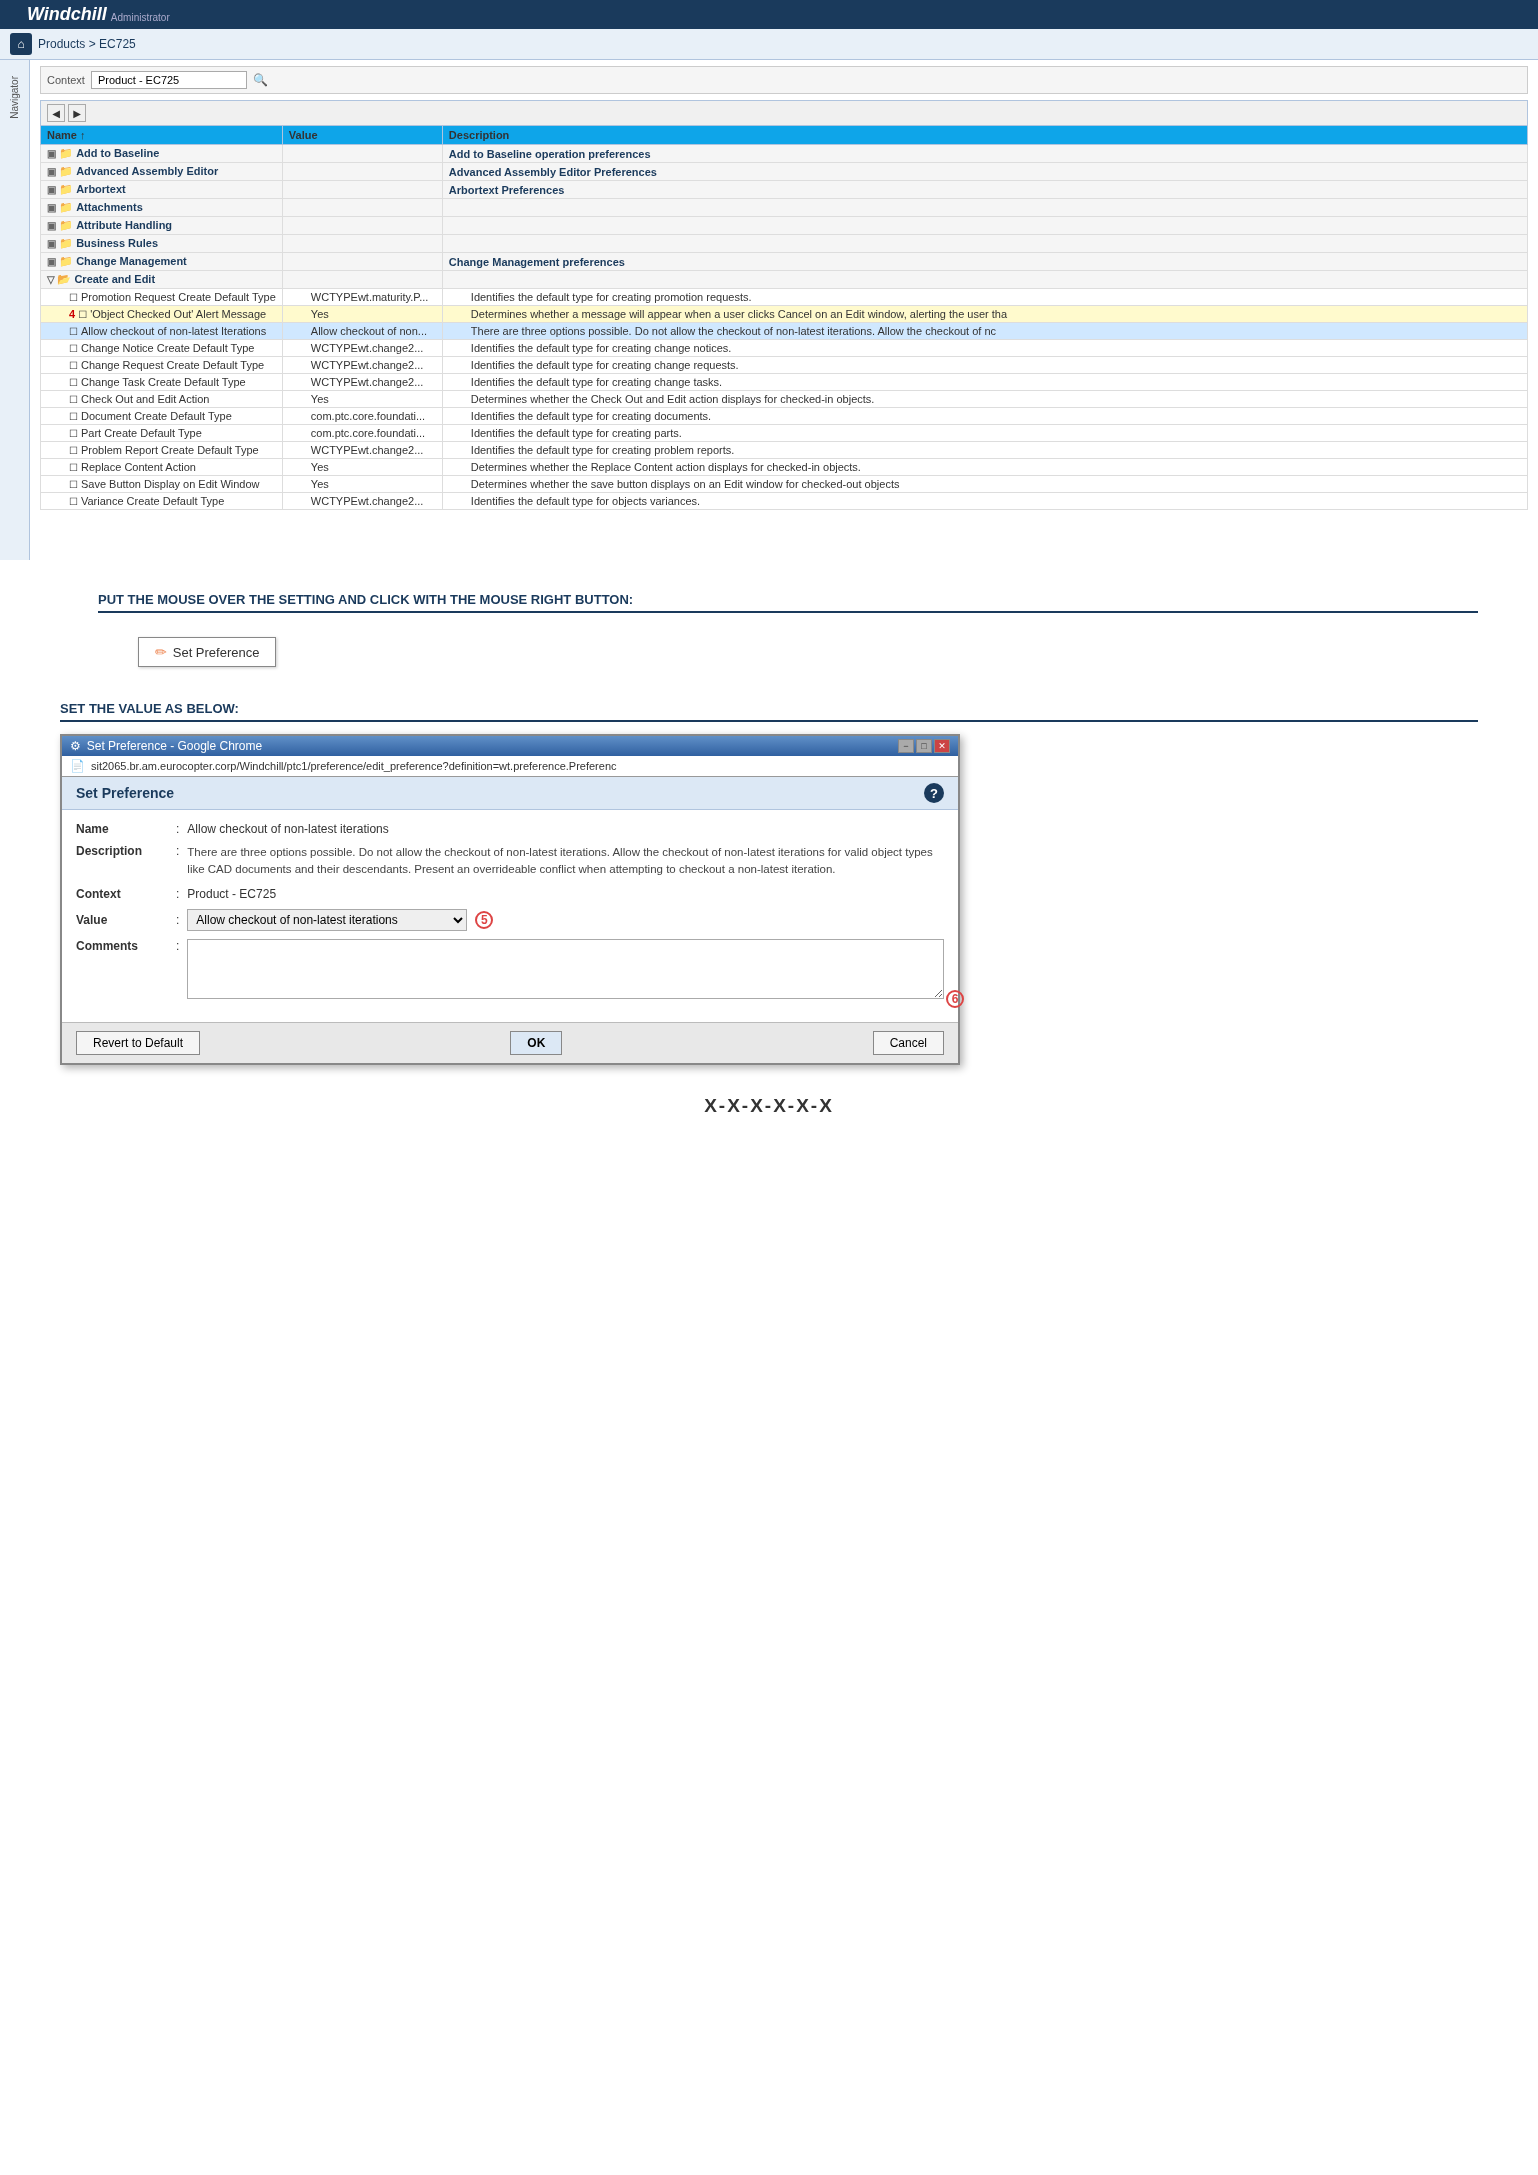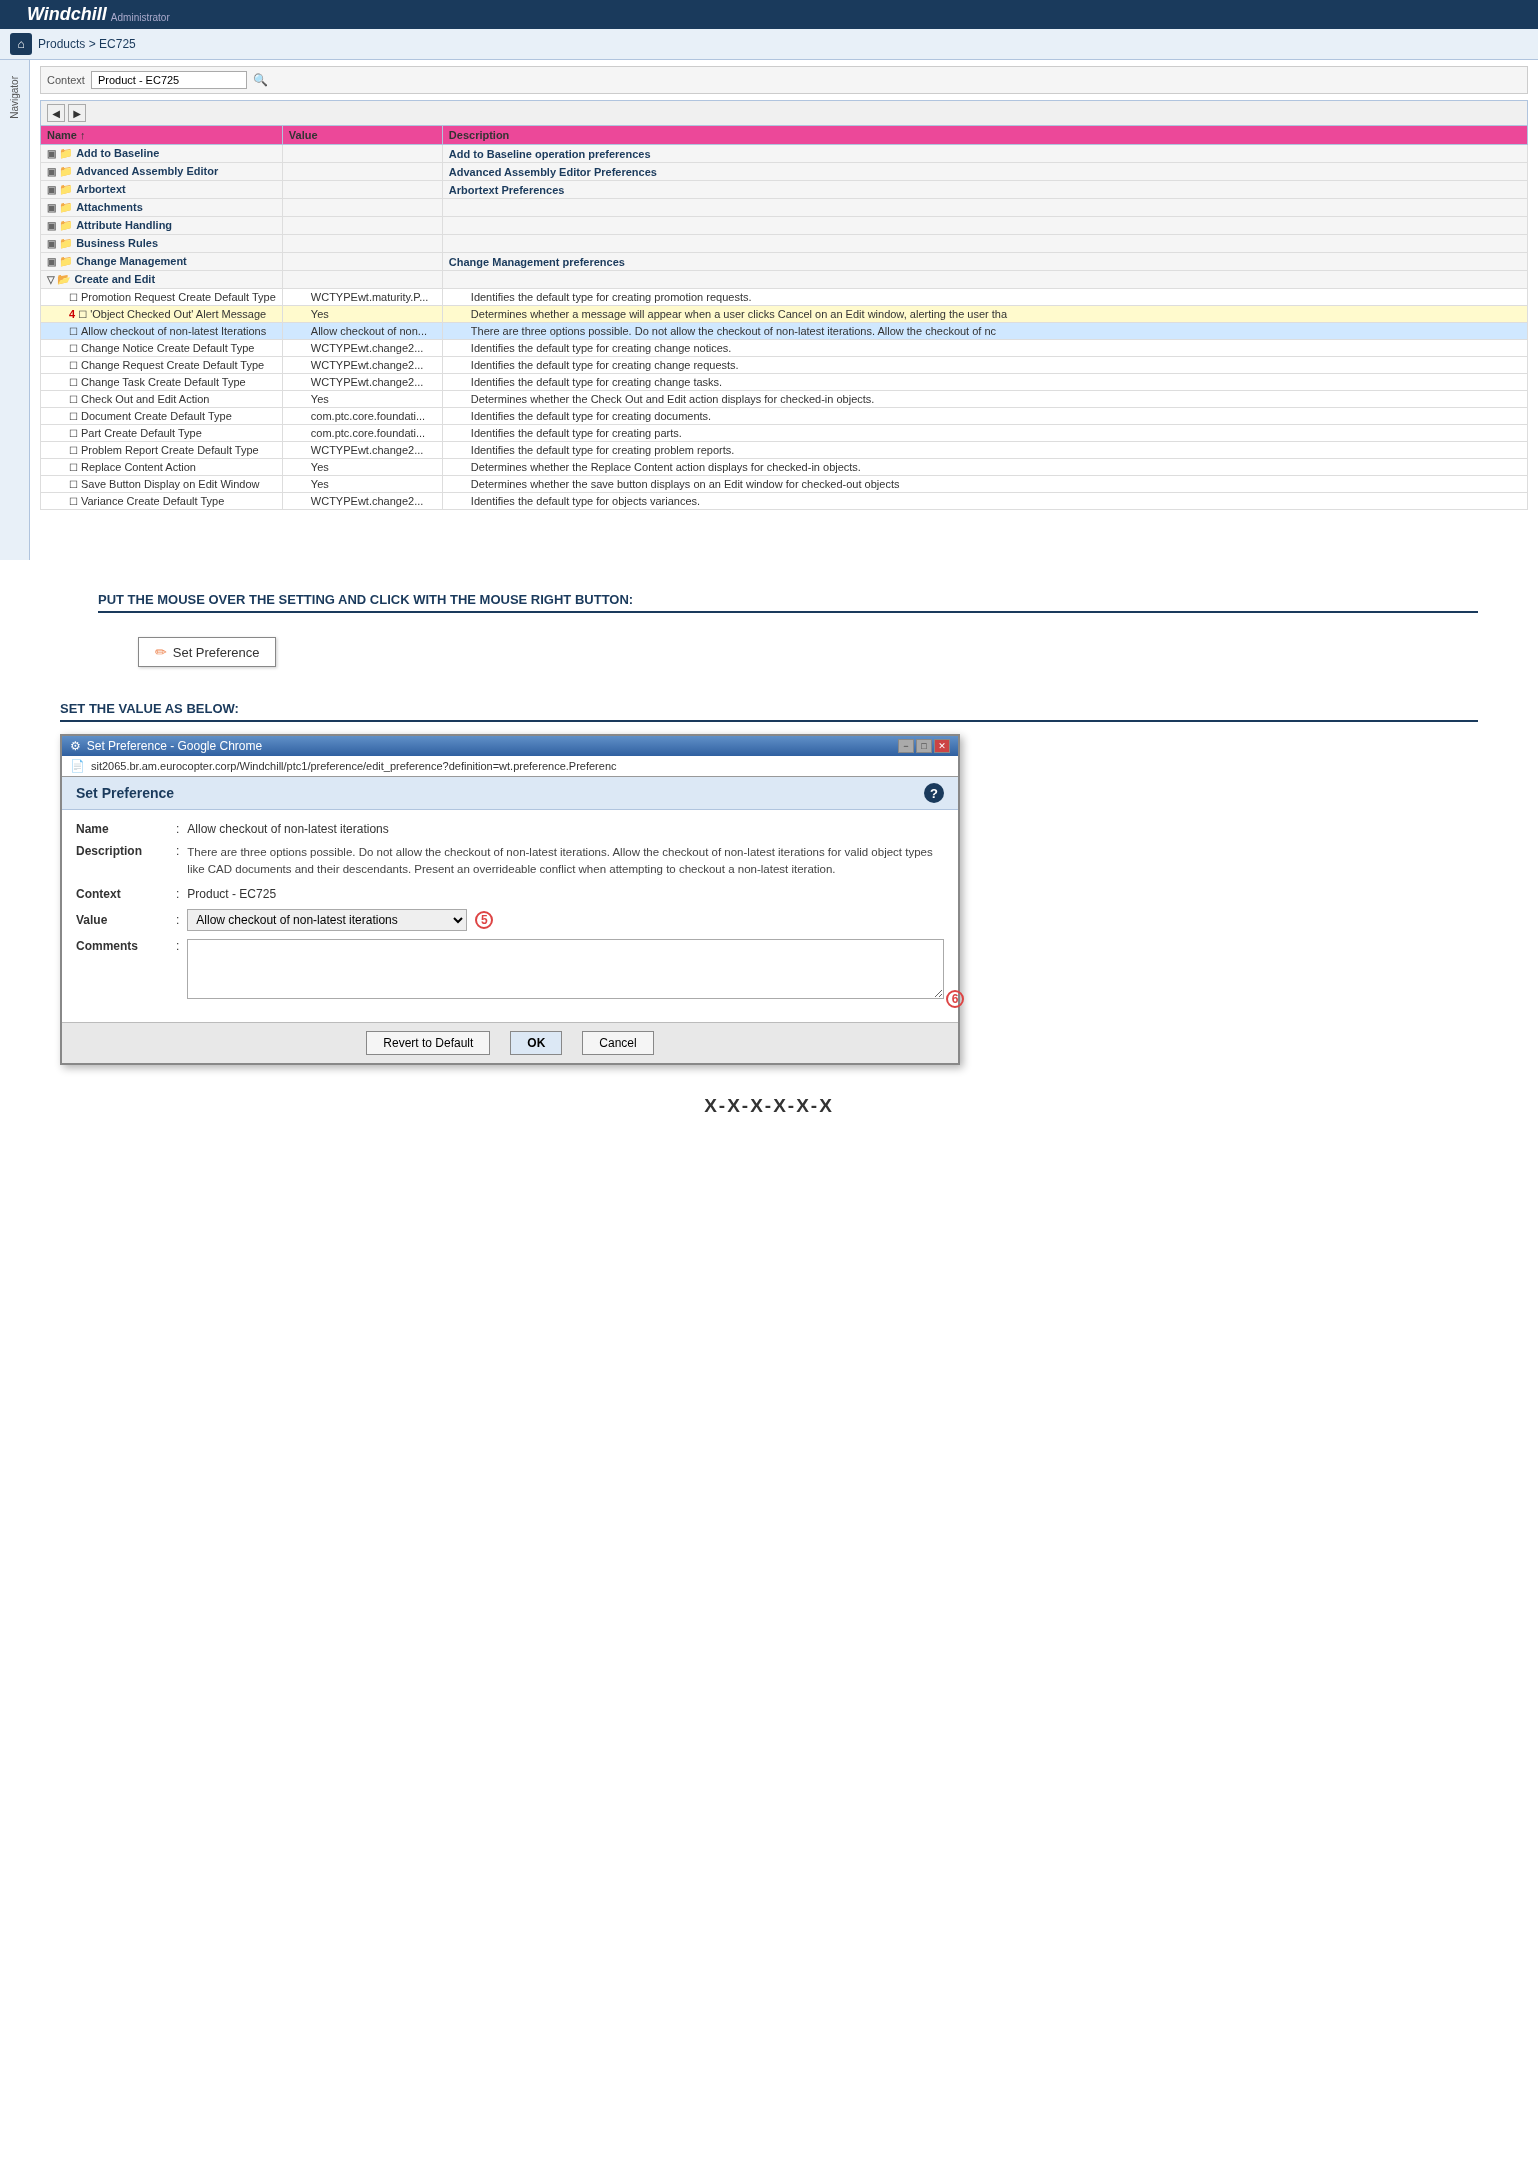--- a/index.html
+++ b/index.html
@@ -131,21 +131,21 @@
     }
 
     
     .pref-table {
       width: 100%;
       border-collapse: collapse;
       border: 1px solid #b0c4de;
       font-size: 11px;
     }
     .pref-table th {
-      background: #ec4899;
+      background: #0ea5e9;
       border: 1px solid #b0c4de;
       padding: 3px 6px;
       text-align: left;
       font-weight: bold;
       white-space: nowrap;
     }
     .pref-table td {
       border: 1px solid #ddd;
       padding: 2px 6px;
       vertical-align: middle;
@@ -333,21 +333,21 @@
       font-weight: bold;
       font-size: 12px;
       margin-left: 8px;
     }
     .dialog-footer {
       background: #e8e8e8;
       border-top: 1px solid #bbb;
       padding: 8px 14px;
       display: flex;
       align-items: center;
-      justify-content: center;
+      justify-content: space-between;
       gap: 20px;
     }
     .dialog-btn {
       padding: 4px 16px;
       font-size: 12px;
       border: 1px solid #888;
       cursor: pointer;
       background: #f5f5f5;
     }
     .dialog-btn-primary {

